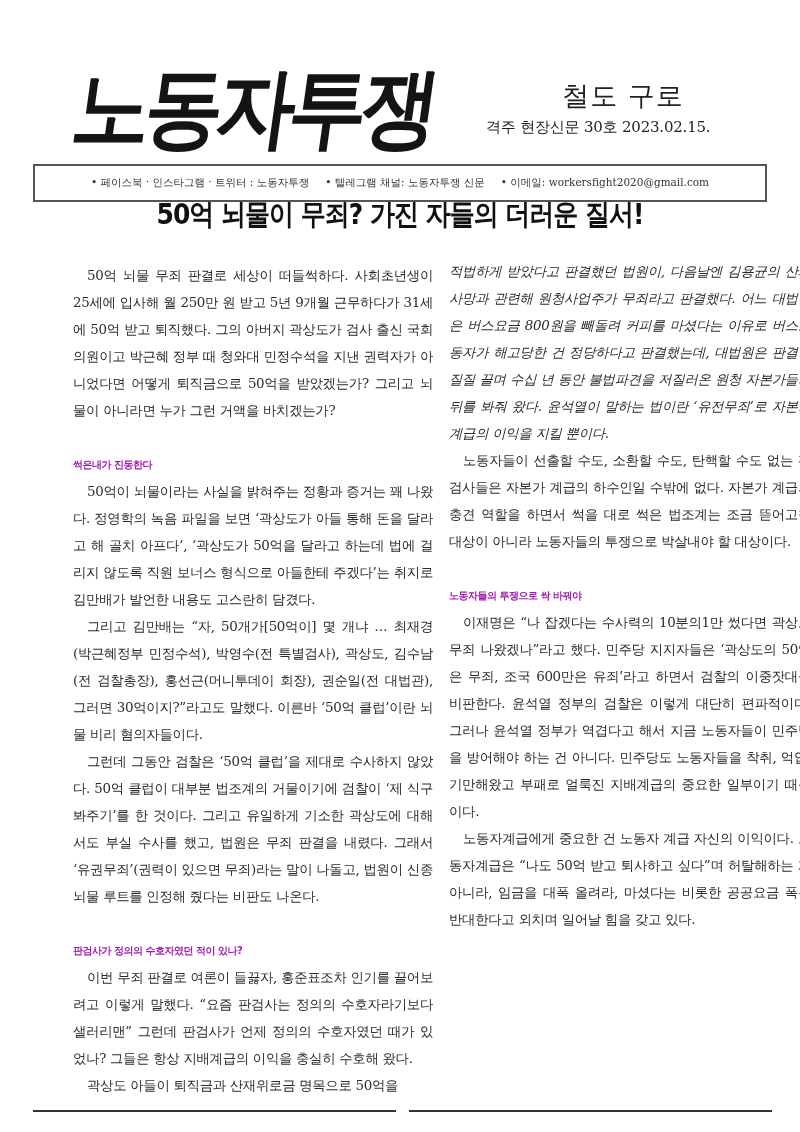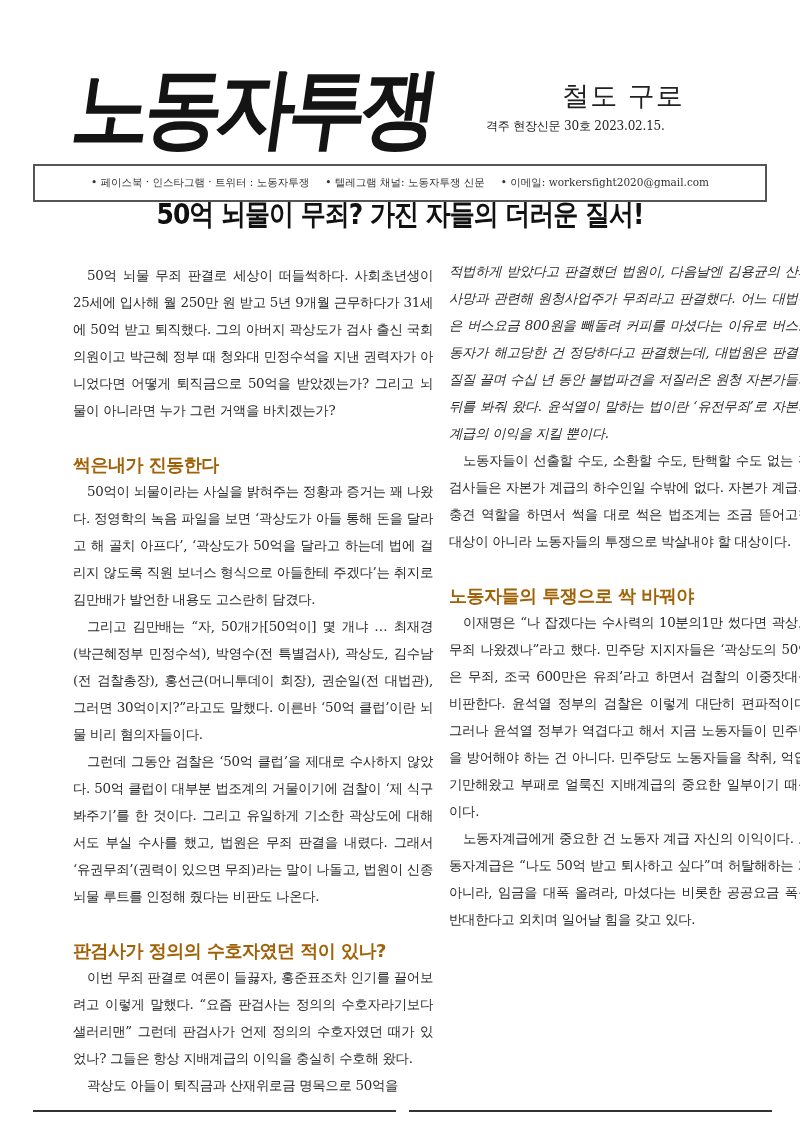--- a/index.html
+++ b/index.html
@@ -12,21 +12,21 @@
       font-weight: 900; font-size: 78px; line-height: 100px; letter-spacing: -6px;
       color: #141414; transform: skewX(-8deg) scaleY(1.12); transform-origin: left bottom;
       white-space: nowrap;
     }
     .edition-name {
       position: absolute; left: 548px; top: 70px; width: 150px; text-align: center;
       font-size: 27px; color: #222; letter-spacing: 1px; margin-top: 8px;
     }
     .issue-line {
       position: absolute; left: 486px; top: 118px; width: 290px; text-align: left;
-      font-size: 12px; color: #222; letter-spacing: -0.2px; white-space: nowrap;
+      font-size: 15px; color: #222; letter-spacing: -0.2px; white-space: nowrap;
     }
     .contact-bar {
       position: absolute; left: 33px; top: 164px; width: 734px; height: 38px;
       border: 2px solid #555; display: flex; align-items: center; justify-content: center;
       font-size: 10.5px; color: #333; white-space: nowrap; gap: 4px;
     }
     .contact-bar .sep { margin: 0 4px; }
 
     .headline {
       position: absolute; left: 0; top: 198px; width: 800px; text-align: center;
@@ -38,21 +38,21 @@
     .col {
       position: absolute; top: 262px; width: 360px;
       font-size: 13.4px; line-height: 27px; color: #2a2a2a; letter-spacing: -0.3px; margin-left: 40px;
     }
     .col-left { left: 33px; }
     .col-right { left: 409px; top: 258px; width: 362px; }
     .col p { text-align: justify; text-align-last: left; text-indent: 14px; }
     .col p.cont { text-indent: 0; font-style: italic; }
     .col h3 {
       font-family: "DejaVu Sans", "Liberation Sans", sans-serif;
-      font-size: 18px; font-weight: bold; color: #a16207; line-height: 27px;
+      font-size: 10px; font-weight: bold; color: #a21caf; line-height: 27px;
       margin-top: 27px; letter-spacing: -0.5px;
     }
     .rule { position: absolute; height: 2px; background: #333; }
     .rule-left { left: 33px; top: 1110px; width: 363px; }
     .rule-right { left: 409px; top: 1110px; width: 363px; }
   </style>
 </head>
 <body>
 
 <div class="masthead-logo">노동자투쟁</div>

